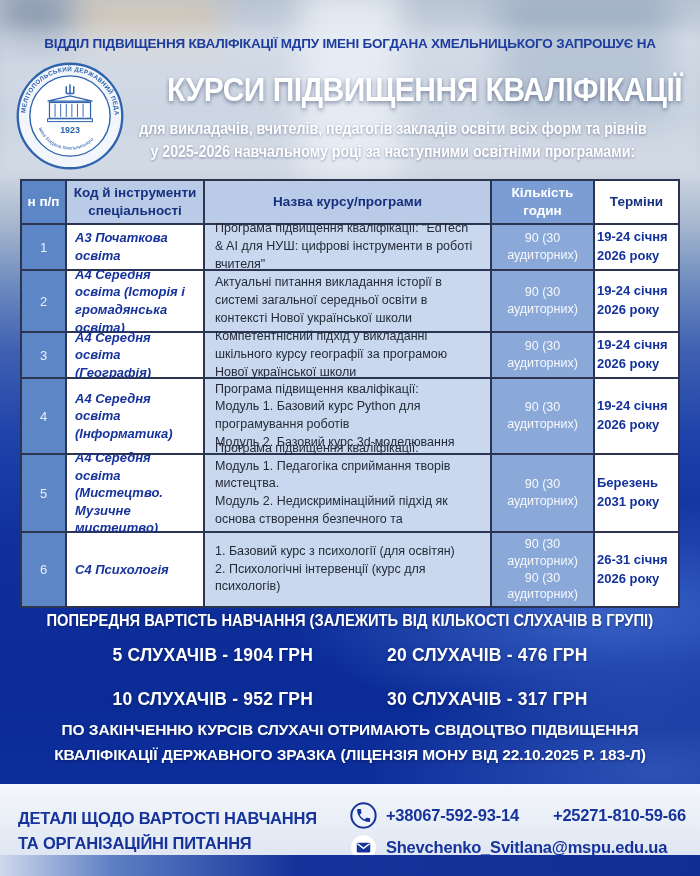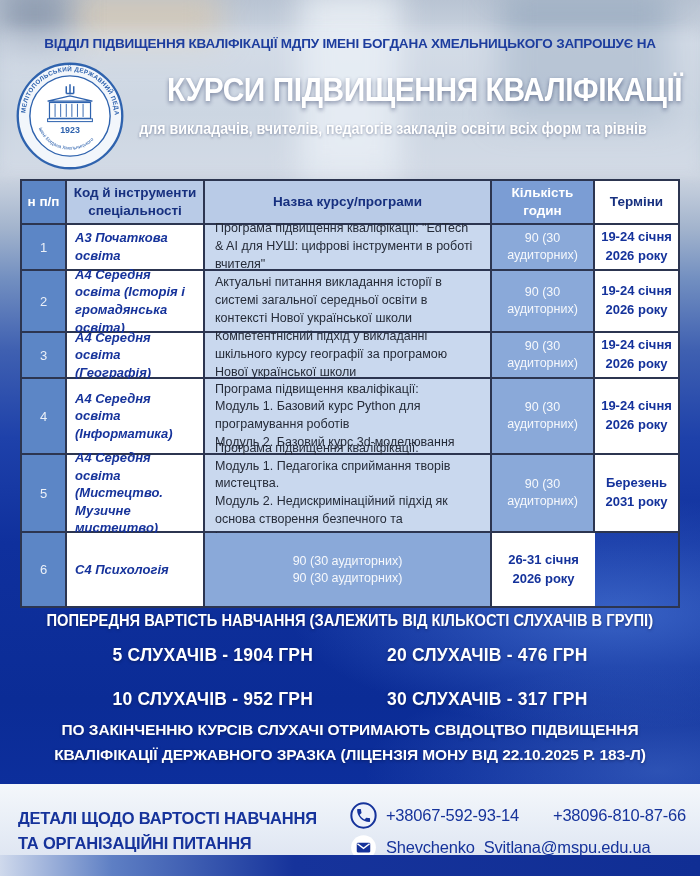--- a/index.html
+++ b/index.html
@@ -43,21 +43,21 @@
     display:flex; flex-direction:column; justify-content:center; }
   .cell.last-col { border-right:none; }
   .row-last .cell, .cell.row-last { border-bottom:none; }
   .c-num   { background:#5c86c6; color:rgba(255,255,255,0.88); align-items:center; font-size:13px; }
   .c-spec  { background:#ffffff; color:#16339b; font-weight:bold; font-style:italic;
              padding:12px 8px; font-size:13px; line-height:1.35; }
   .c-course{ background:#c9d8ee; color:#252b38; padding:5px 10px; font-size:12.5px;
              line-height:1.42; white-space:pre-line; }
   .c-hours { background:#8aa9d9; color:rgba(255,255,255,0.92); align-items:center; text-align:center;
              font-size:12.5px; line-height:1.35; white-space:pre-line; padding:2px; }
-  .c-term  { background:#ffffff; color:#14329b; font-weight:bold; align-items:center; text-align:center;
+  .c-term  { background:#ffffff; color:#14329b; font-weight:bold; align-items:center; 
              font-size:13px; line-height:1.45; padding:2px; }
   .h-cell  { font-weight:bold; align-items:center; text-align:center; font-size:13.5px; line-height:1.3; }
   .h-blue  { background:#5c86c6; color:#ffffff; }
   .h-light { background:#b9cbe7; color:#17307f; padding:2px 6px; }
   .h-mid   { background:#7b9dd4; color:#ffffff; padding:2px 4px; }
   .h-white { background:#ffffff; color:#17307f; }
 
   .pricing { position:absolute; top:612px; left:0; width:100%; text-align:center; color:#ffffff; }
   .pricing-title { white-space:nowrap; }
   .pricing-title span { display:inline-block; transform:scaleX(0.92); font-weight:bold; font-size:16px;
@@ -72,21 +72,21 @@
     text-shadow:0 1px 3px rgba(5,15,60,0.5); letter-spacing:-0.1px; }
 
   .footer { position:absolute; top:784px; left:0; width:100%; height:80px;
     background:linear-gradient(180deg,#f4f7fb 0%,#e7edf6 55%,#dde4f1 100%);
     display:flex; align-items:center; padding:14px 14px 0 18px; }
   .footer-label { color:#16339b; font-weight:bold; font-size:16.5px; line-height:1.5;
     letter-spacing:-0.2px; flex:1; }
   .contacts { display:flex; flex-direction:column; gap:5px; }
   .contact-row { display:flex; align-items:center; gap:9px; }
   .icon-badge { width:27px; height:27px; flex:0 0 27px; }
-  .contact-text { color:#16339b; font-weight:normal; font-size:16.5px; letter-spacing:-0.2px; white-space:nowrap;text-align:right; }
+  .contact-text { color:#16339b; font-weight:bold; font-size:16.5px; letter-spacing:-0.2px; white-space:nowrap;text-align:right; }
   .phone-gap { display:inline-block; width:16px; }
   .bottom-bar { position:absolute; top:855px; left:0; width:100%; height:21px;
     background:linear-gradient(90deg,#cfd9ec 0%,#5e7fc4 16%,#16339b 42%,#102e94 100%); }
 </style>
 </head>
 <body>
 
 <div class="poster">
 
   <div class="smudge smudge1"></div>
@@ -121,20 +121,21 @@
     </g>
     <text x="60" y="78.5" text-anchor="middle" font-size="9.5" font-weight="bold" fill="#2f63ae">1923</text>
   </svg>
 
   <div class="title-wrap">
     <span class="title-text">КУРСИ ПІДВИЩЕННЯ КВАЛІФІКАЦІЇ</span>
   </div>
 
   <div class="subtitle">
     <span class="line"><span>для викладачів, вчителів, педагогів закладів освіти всіх форм та рівнів</span></span>
+    <span class="line"><span>у 2025-2026 навчальному році за наступними освітніми програмами:</span></span>
   </div>
 
   <div class="ptable">
 
     <div class="cell h-cell h-blue">н п/п</div>
     <div class="cell h-cell h-light">Код й інструменти спеціальності</div>
     <div class="cell h-cell h-light">Назва курсу/програми</div>
     <div class="cell h-cell h-mid">Кількість годин</div>
     <div class="cell h-cell h-white last-col">Терміни</div>
 
@@ -167,20 +168,22 @@
     <div class="cell c-num">5</div>
     <div class="cell c-spec">А4 Середня освіта (Мистецтво. Музичне мистецтво)</div>
     <div class="cell c-course">Програма підвищення кваліфікації:
 Модуль 1. Педагогіка сприймання творів мистецтва.
 Модуль 2. Недискримінаційний підхід як основа створення безпечного та інклюзивного середовища.</div>
     <div class="cell c-hours">90 (30 аудиторних)</div>
     <div class="cell c-term last-col">Березень 2031 року</div>
 
     <div class="cell c-num row-last">6</div>
     <div class="cell c-spec row-last">С4 Психологія</div>
+    <div class="cell c-course row-last">1. Базовий курс з психології (для освітян)
+2. Психологічні інтервенції (курс для психологів)</div>
     <div class="cell c-hours row-last">90 (30 аудиторних)
 90 (30 аудиторних)</div>
     <div class="cell c-term row-last last-col">26-31 січня 2026 року</div>
   </div>
 
   <div class="pricing">
     <div class="pricing-title"><span>ПОПЕРЕДНЯ ВАРТІСТЬ НАВЧАННЯ (ЗАЛЕЖИТЬ ВІД КІЛЬКОСТІ СЛУХАЧІВ В ГРУПІ)</span></div>
     <div class="price-grid">
       <div class="price-col">
         <div class="price-item">5 СЛУХАЧІВ - 1904 ГРН</div>
@@ -203,21 +206,21 @@
     <div class="contacts">
       <div class="contact-row">
         <svg class="icon-badge" viewBox="0 0 24 24">
           <circle cx="12" cy="12" r="10.8" fill="#eef2fa" stroke="#16339b" stroke-width="1.8"></circle>
           <g transform="translate(4.4,4.4) scale(0.64)">
             <path fill="#16339b" d="M6.62 10.79c1.44 2.83 3.76 5.14 6.59 6.59l2.2-2.2c.27-.27.67-.36 1.02-.24 1.12.37 2.33.57 3.57.57.55 0 1 .45 1 1V20c0 .55-.45 1-1 1-9.39 0-17-7.61-17-17 0-.55.45-1 1-1h3.5c.55 0 1 .45 1 1 0 1.25.2 2.45.57 3.57.11.35.03.74-.25 1.02l-2.2 2.2z"></path>
           </g>
         </svg>
         <span class="contact-text">+38067-592-93-14</span>
         <span class="phone-gap"></span>
-        <span class="contact-text">+38096-810-87-66</span>
+        <span class="contact-text">+25271-810-59-66</span>
       </div>
       <div class="contact-row">
         <svg class="icon-badge" viewBox="0 0 24 24">
           <circle cx="12" cy="12" r="11" fill="#ffffff"></circle>
           <rect x="6" y="7.8" width="12" height="8.6" rx="1" fill="#16339b"></rect>
           <path d="M6.6 8.7 12 12.8 17.4 8.7" stroke="#ffffff" stroke-width="1.3" fill="none"></path>
         </svg>
         <span class="contact-text">Shevchenko_Svitlana@mspu.edu.ua</span>
       </div>
     </div>

